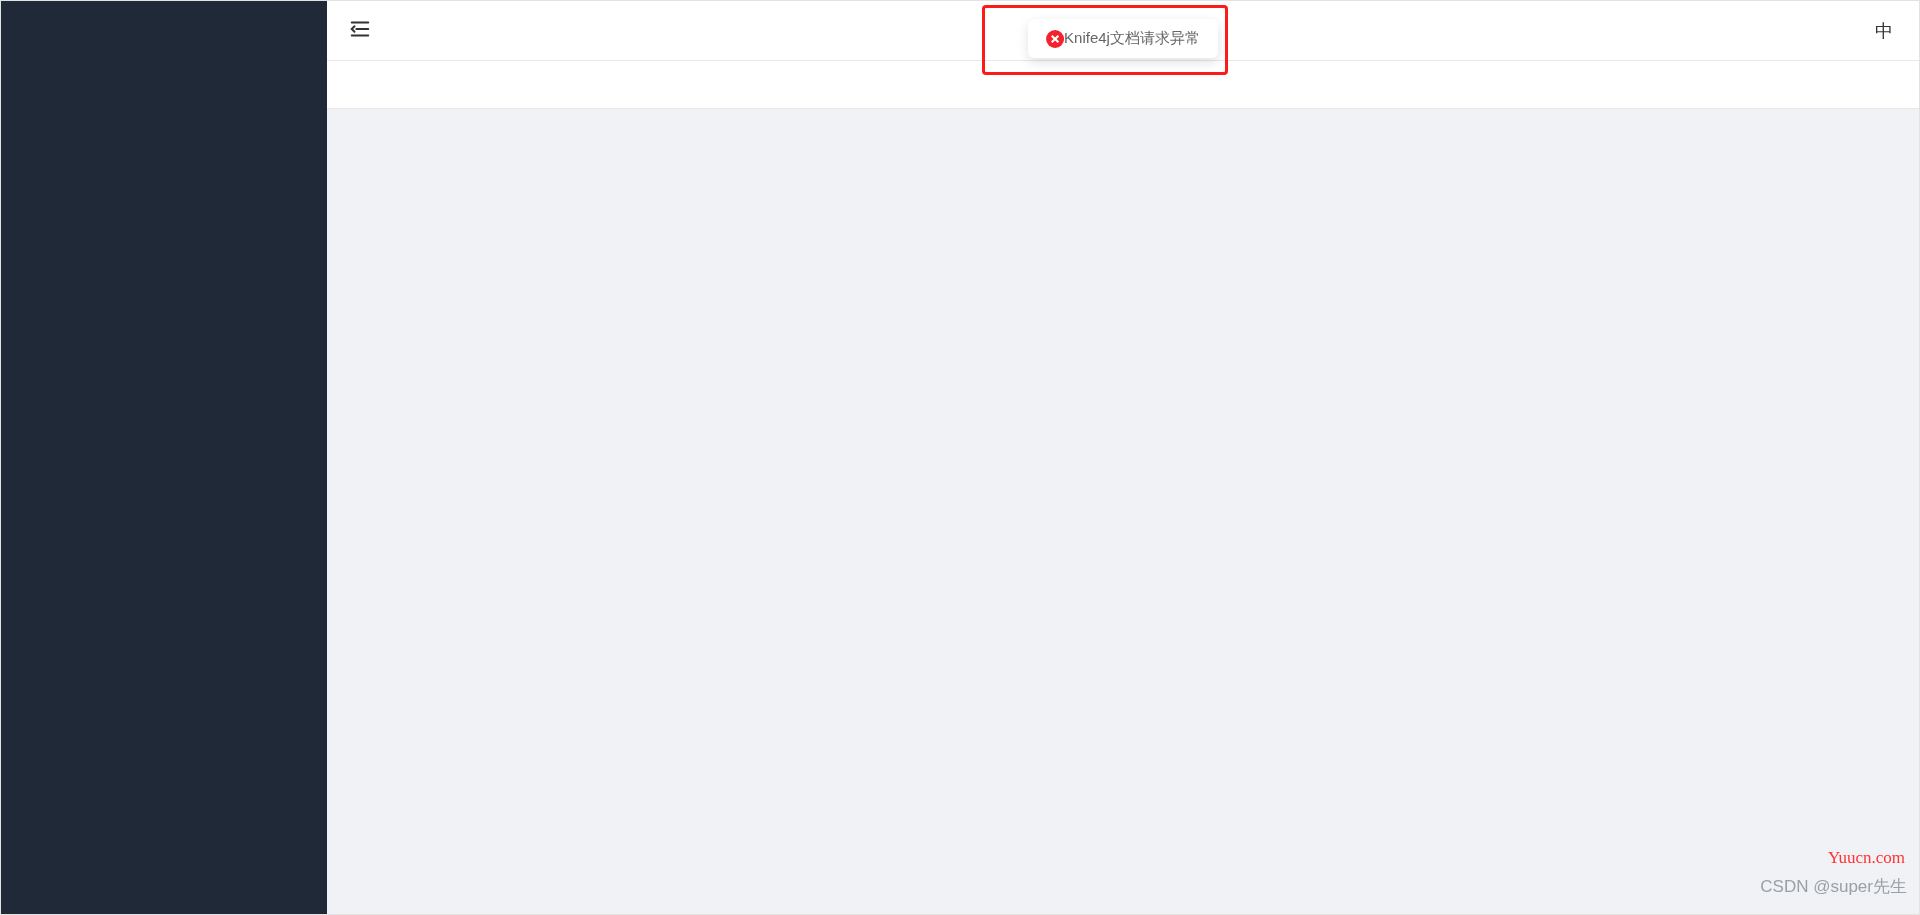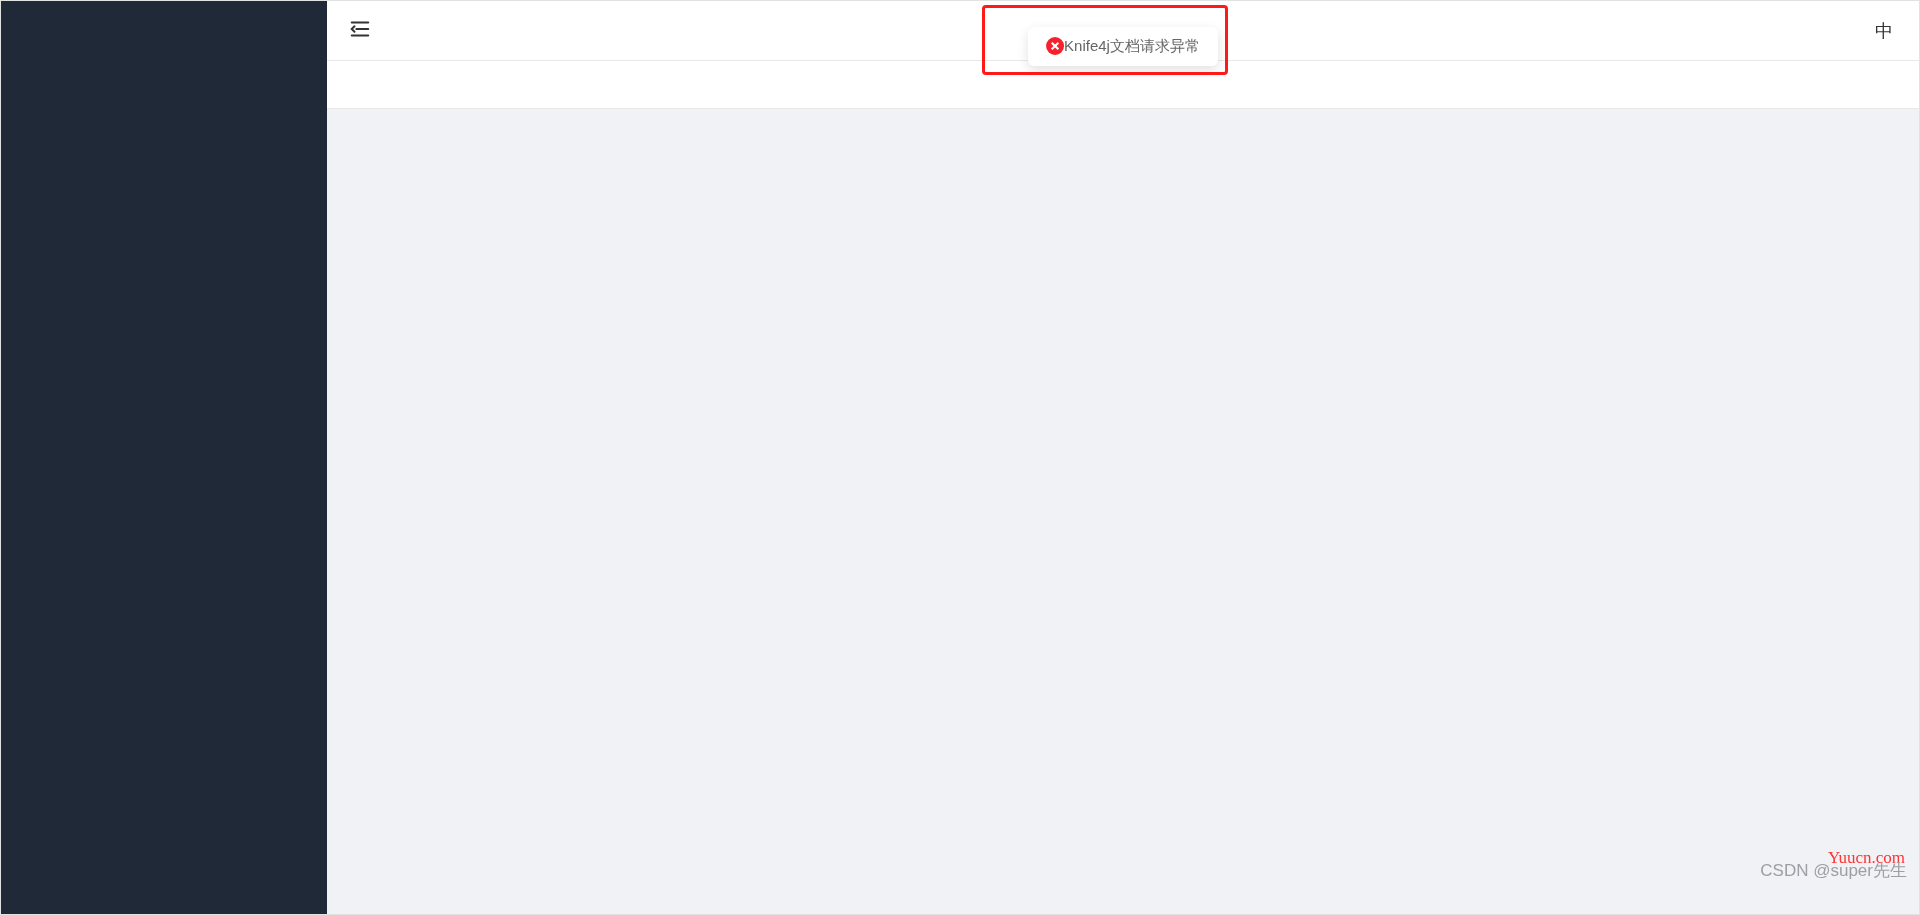--- a/index.html
+++ b/index.html
@@ -77,29 +77,29 @@
       left: 655px;
       width: 246px;
       height: 70px;
       border: 3px solid #ff1a1a;
       border-radius: 4px;
       pointer-events: none;
       z-index: 2000;
     }
     .toast {
       position: absolute;
-      top: 26px;
+      top: 18px;
       left: 50%;
       transform: translateX(-50%);
       background: #ffffff;
       border-radius: 6px;
       box-shadow: 0 4px 12px rgba(0,0,0,0.12);
       padding: 10px 18px;
       display: flex;
-      align-items: flex-start;
+      align-items: flex-end;
       z-index: 1500;
       min-width: 180px;
     }
     .toast-icon {
       width: 18px;
       height: 18px;
       border-radius: 50%;
       background: #f5222d;
       display: flex;
       align-items: center;
@@ -122,21 +122,21 @@
       bottom: 46px;
       right: 14px;
       color: #ff3333;
       font-size: 17px;
       font-family: Georgia, "Times New Roman", serif;
       font-weight: 400;
       z-index: 100;
     }
     .watermark-2 {
       position: absolute;
-      bottom: 32px;
+      bottom: 16px;
       right: 12px;
       color: #9aa0a6;
       font-size: 17px;
       z-index: 100;
     }
   </style>
 </head>
 <body>
 
 <div class="app">

